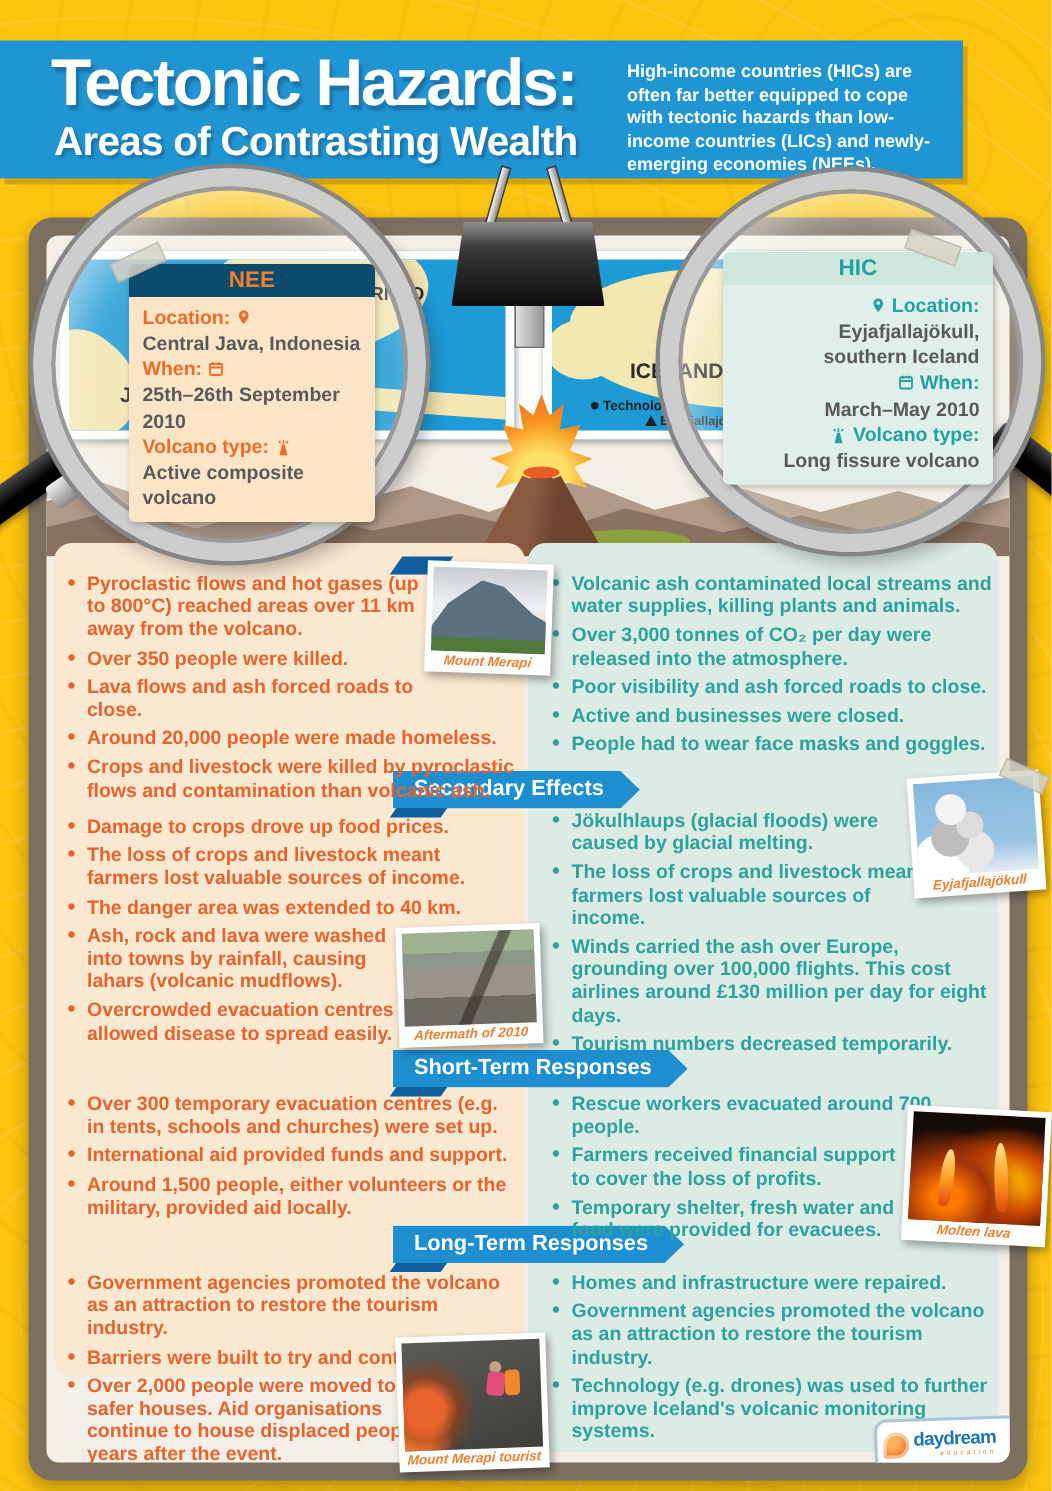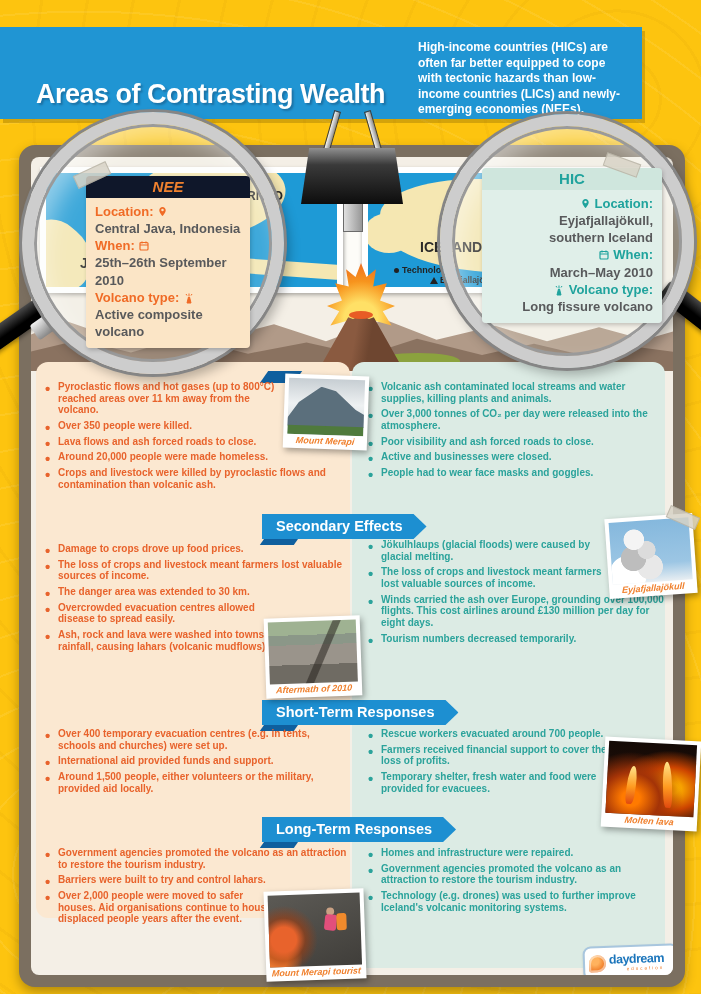--- a/index.html
+++ b/index.html
@@ -73,21 +73,21 @@
     clip-path:polygon(0 0,calc(100% - 13px) 0,100% 50%,calc(100% - 13px) 100%,0 100%);
     filter:drop-shadow(2px 2px 1px rgba(0,0,0,.25));}
   .fold{position:absolute;left:233px;width:34px;height:12px;background:#0f5f9e;transform:skewX(-35deg);z-index:5;}
   .rb1{top:195px;}.f1{top:214px;}
   .rb2{top:357px;}.f2{top:376px;}
   .rb3{top:543px;}.f3{top:562px;}
   .rb4{top:660px;}.f4{top:679px;}
 
   
   ul.bullets{position:absolute;margin:0;padding:0;list-style:none;z-index:7;}
-  ul.bullets li{position:relative;padding-left:13px;margin-bottom:4px;font-size:10px;font-weight:bold;line-height:1.17;}
+  ul.bullets li{position:relative;padding-left:13px;margin-bottom:4px;font-size:13px;font-weight:bold;line-height:1.17;}
   ul.bullets li::before{content:"\2022";position:absolute;left:0;top:-1px;font-size:15px;}
   .orange li{color:#e8632c;}
   .teal li{color:#2ba39b;}
   .ul-s1l{left:14px;top:224px;width:298px;}
   .ul-s1r{left:337px;top:224px;width:296px;}
   .ul-s2l{left:14px;top:386px;width:298px;}
   .ul-s2r{left:337px;top:382px;width:298px;}
   .ul-s3l{left:14px;top:571px;width:298px;}
   .ul-s3r{left:337px;top:571px;width:298px;}
   .ul-s4l{left:14px;top:690px;width:302px;}
@@ -152,21 +152,21 @@
   .ferrule{position:absolute;width:28px;height:18px;background:linear-gradient(#f2f2f2,#8a8a8a);
            border-radius:3px;z-index:19;}
   .fer-l{left:32px;top:316px;transform:rotate(-35deg);}
   .fer-r{left:644px;top:301px;transform:rotate(38deg);}
 
   
   .card{position:absolute;border-radius:4px;box-shadow:1px 2px 4px rgba(0,0,0,.2);font-weight:bold;z-index:21;}
   .card .hd{height:22px;font-size:15px;line-height:22px;text-align:center;border-radius:4px 4px 0 0;}
   .card .bd{padding:5px 9px 8px;font-size:13px;line-height:1.32;border-radius:0 0 4px 4px;}
   .card-nee{left:52px;top:52px;width:164px;}
-  .card-nee .hd{background:#0f172a;color:#f0812e;font-style:italic;}
+  .card-nee .hd{background:#0c4a6e;color:#f0812e;}
   .card-nee .bd{background:#fbe5c6;}
   .card-nee .lbl{color:#f06b26;}
   .card-hic{left:30px;top:42px;width:180px;text-align:right;}
   .card-hic .hd{background:#cfe6dd;color:#1fa39d;}
   .card-hic .bd{background:#e0efe9;}
   .card-hic .lbl{color:#1fa39d;}
   .card .val{color:#58595b;}
   .icn{display:inline-block;vertical-align:-2px;}
 
   
@@ -188,20 +188,21 @@
         background:radial-gradient(circle at 35% 35%, #ffb25e 0 25%, #ee7622 70%, #d8541a 100%);
         box-shadow:inset 0 0 0 2px rgba(255,255,255,.5);}
   .logo-tx{display:flex;flex-direction:column;line-height:1;}
   .logo-tx .b{font-size:12.5px;font-weight:bold;color:#1b75bb;letter-spacing:-0.5px;}
   .logo-tx .s{font-size:4.5px;color:#ee7622;letter-spacing:2px;text-align:right;margin-top:1px;}
 </style>
 </head>
 <body>
 
 <div class="header">
+  <div class="title1">Tectonic Hazards:</div>
   <div class="title2">Areas of Contrasting Wealth</div>
   <div class="intro">High-income countries (HICs) are often far better equipped to cope with tectonic hazards than low-income countries (LICs) and newly-emerging economies (NEEs).</div>
 </div>
 
 <div class="poster">
   <div class="poster-inner">
 
     <div class="abs paper-strip"></div>
 
     <div class="map map-left">
@@ -262,33 +263,33 @@
       <li>Volcanic ash contaminated local streams and water supplies, killing plants and animals.</li>
       <li>Over 3,000 tonnes of CO₂ per day were released into the atmosphere.</li>
       <li>Poor visibility and ash forced roads to close.</li>
       <li>Active and businesses were closed.</li>
       <li>People had to wear face masks and goggles.</li>
     </ul>
 
     <ul class="bullets orange ul-s2l">
       <li>Damage to crops drove up food prices.</li>
       <li>The loss of crops and livestock meant farmers lost valuable sources of income.</li>
-      <li>The danger area was extended to 30 km.</li>
+      <li>The danger area was extended to 40 km.</li>
+      <li class="nw222">Ash, rock and lava were washed into towns by rainfall, causing lahars (volcanic mudflows).</li>
       <li class="nw222">Overcrowded evacuation centres allowed disease to spread easily.</li>
-      <li class="nw222">Ash, rock and lava were washed into towns by rainfall, causing lahars (volcanic mudflows).</li>
     </ul>
     <ul class="bullets teal ul-s2r">
       <li class="nw232">Jökulhlaups (glacial floods) were caused by glacial melting.</li>
       <li class="nw232">The loss of crops and livestock meant farmers lost valuable sources of income.</li>
       <li>Winds carried the ash over Europe, grounding over 100,000 flights. This cost airlines around £130 million per day for eight days.</li>
       <li>Tourism numbers decreased temporarily.</li>
     </ul>
 
     <ul class="bullets orange ul-s3l">
-      <li>Over 400 temporary evacuation centres (e.g. in tents, schools and churches) were set up.</li>
+      <li>Over 300 temporary evacuation centres (e.g. in tents, schools and churches) were set up.</li>
       <li>International aid provided funds and support.</li>
       <li>Around 1,500 people, either volunteers or the military, provided aid locally.</li>
     </ul>
     <ul class="bullets teal ul-s3r">
       <li>Rescue workers evacuated around 700 people.</li>
       <li class="nw230">Farmers received financial support to cover the loss of profits.</li>
       <li class="nw230">Temporary shelter, fresh water and food were provided for evacuees.</li>
     </ul>
 
     <ul class="bullets orange ul-s4l">

